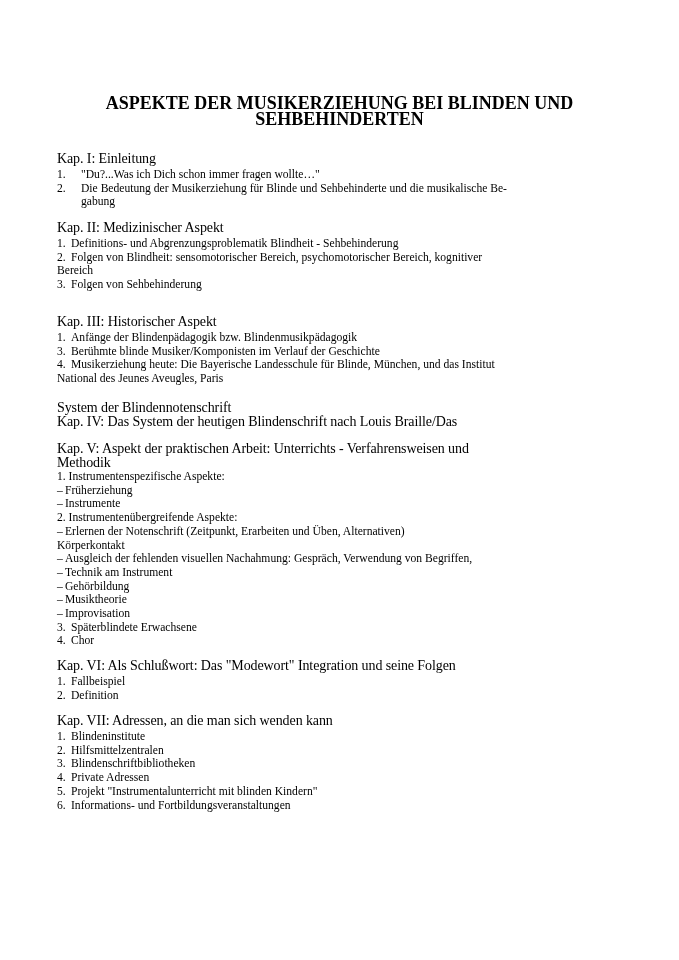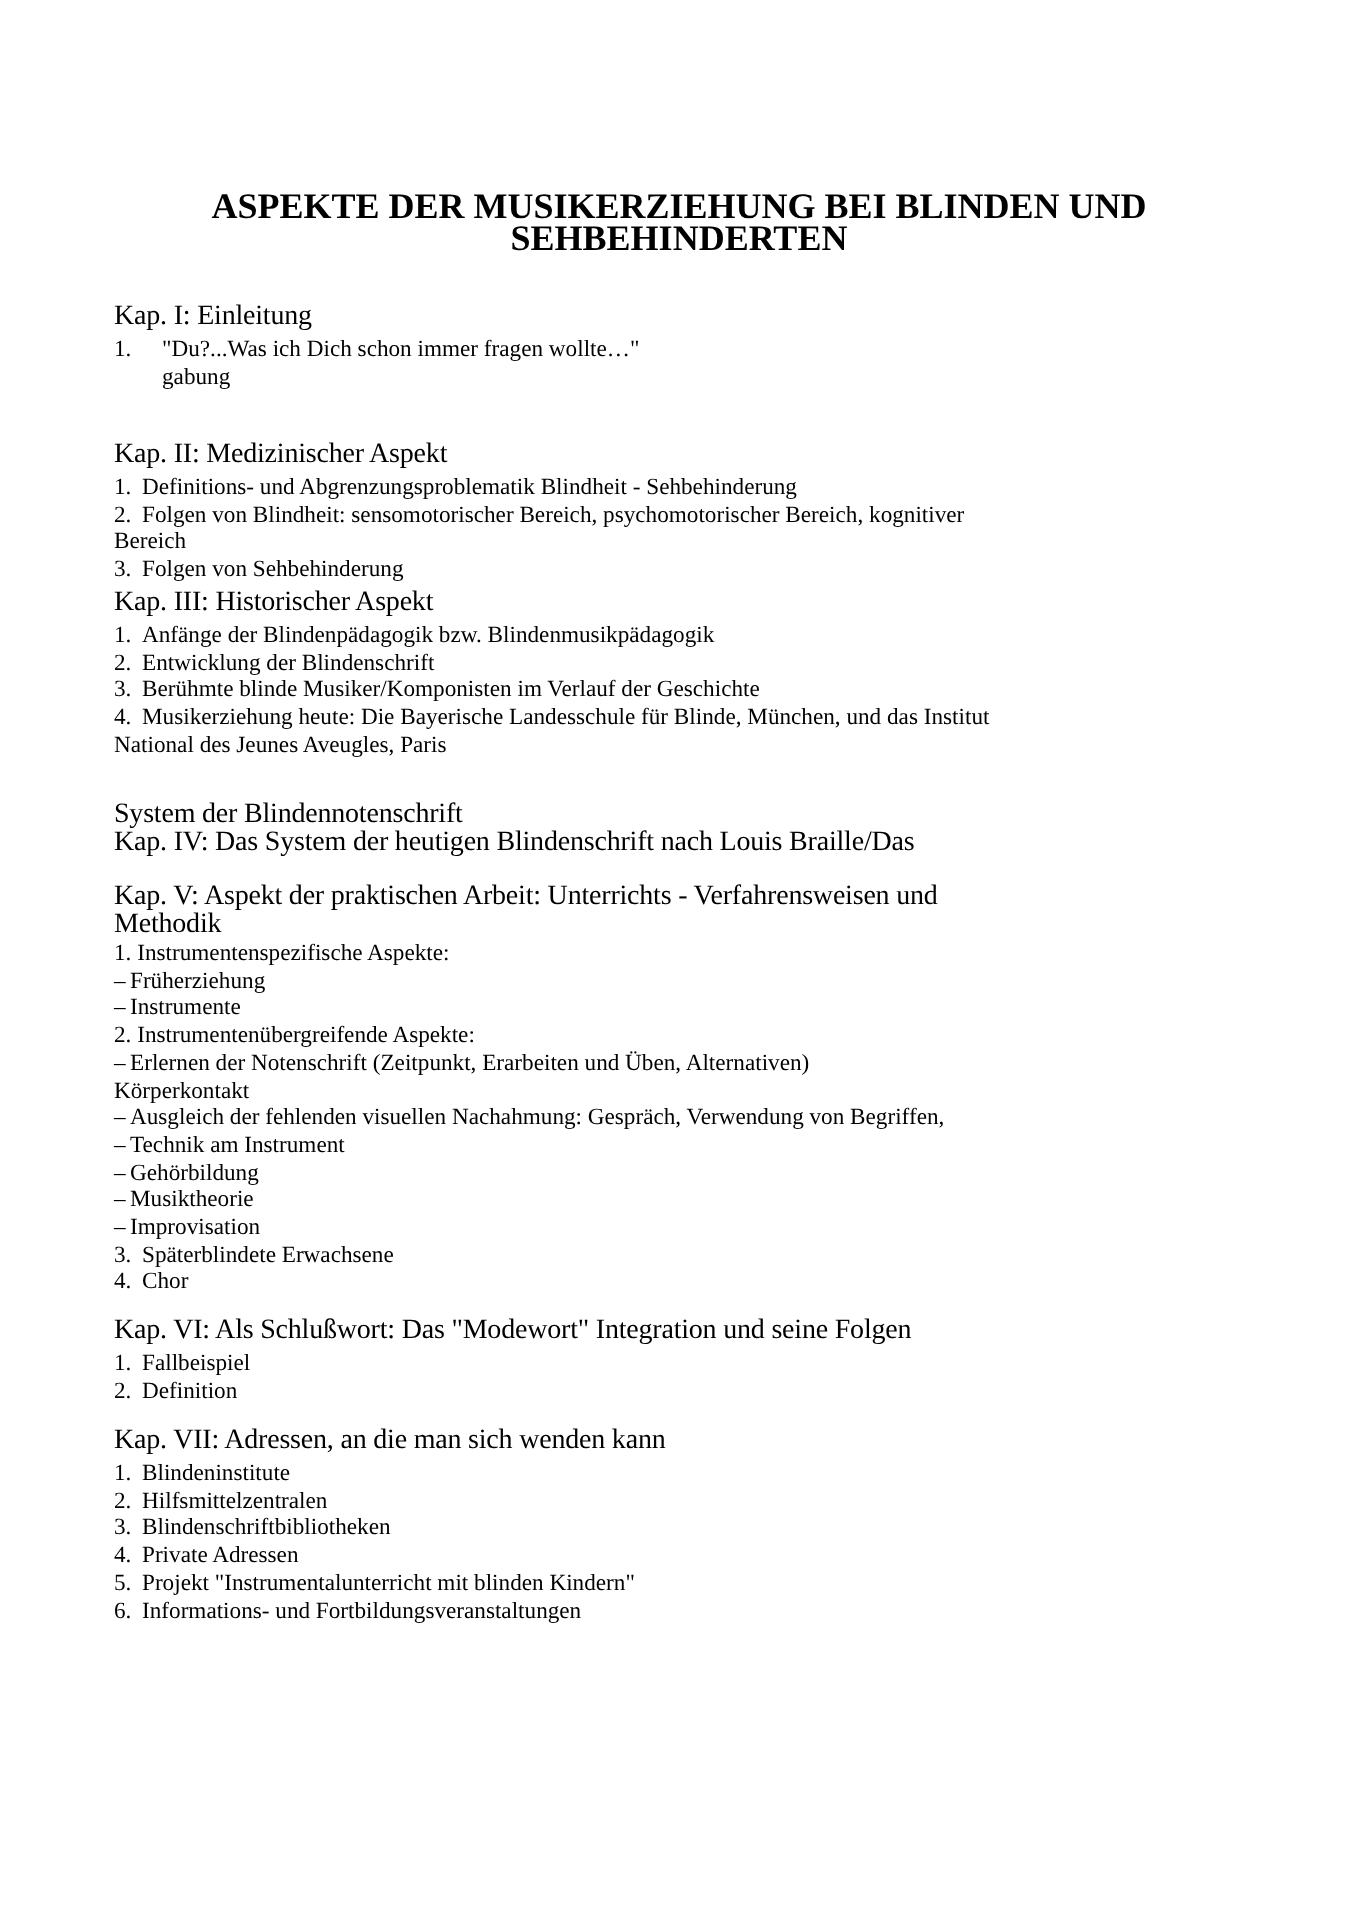--- a/index.html
+++ b/index.html
@@ -29,39 +29,39 @@
 
 <div class="title">
   <div>ASPEKTE DER MUSIKERZIEHUNG BEI BLINDEN UND</div>
   <div>SEHBEHINDERTEN</div>
 </div>
 
 <div class="sec" style="top:151px;">
   <div class="h single">Kap. I: Einleitung</div>
   <div class="items">
     <div class="it"><span class="num wide">1.</span><span>"Du?...Was ich Dich schon immer fragen wollte…"</span></div>
+    <div class="it"><span class="num wide">2.</span><span>Die Bedeutung der Musikerziehung für Blinde und Sehbehinderte und die musikalische Be-</span></div>
     <div class="it" style="padding-left:24px;">gabung</div>
   </div>
 </div>
 
 <div class="sec" style="top:220px;">
   <div class="h single">Kap. II: Medizinischer Aspekt</div>
   <div class="items">
     <div class="it"><span class="num">1.</span><span>Definitions- und Abgrenzungsproblematik Blindheit - Sehbehinderung</span></div>
     <div class="it"><span class="num">2.</span><span>Folgen von Blindheit: sensomotorischer Bereich, psychomotorischer Bereich, kognitiver</span></div>
     <div class="it">Bereich</div>
     <div class="it"><span class="num">3.</span><span>Folgen von Sehbehinderung</span></div>
   </div>
 </div>
 
-<div class="sec" style="top:294px;">
+<div class="sec" style="top:314px;">
   <div class="h single">Kap. III: Historischer Aspekt</div>
   <div class="items">
     <div class="it"><span class="num">1.</span><span>Anfänge der Blindenpädagogik bzw. Blindenmusikpädagogik</span></div>
-    <div class="it"><span class="num">2.</span><span>Entwicklung der Blindenschrift</span></div>
     <div class="it"><span class="num">3.</span><span>Berühmte blinde Musiker/Komponisten im Verlauf der Geschichte</span></div>
     <div class="it"><span class="num">4.</span><span>Musikerziehung heute: Die Bayerische Landesschule für Blinde, München, und das Institut</span></div>
     <div class="it">National des Jeunes Aveugles, Paris</div>
   </div>
 </div>
 
 <div class="sec" style="top:401px;">
   <div class="h">System der Blindennotenschrift</div>
   <div class="h">Kap. IV: Das System der heutigen Blindenschrift nach Louis Braille/Das</div>
 </div>

